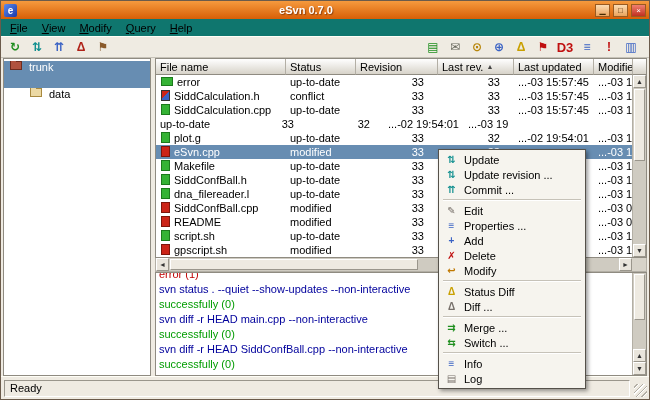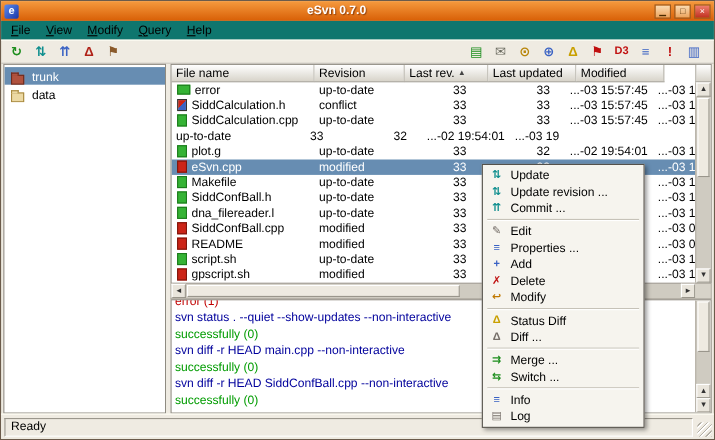--- a/index.html
+++ b/index.html
@@ -21,21 +21,21 @@
 
   
   .toolbar{position:absolute;left:0;top:35px;right:0;height:22px;border-top:1px solid #fffef6;border-bottom:1px solid #c6c2b8;display:flex;align-items:center;padding:0 4px}
   .tool-group{display:flex;align-items:center;gap:2px}
   .tool-group.right{margin-left:auto;margin-right:4px}
   .tool-btn{width:20px;height:18px;display:flex;align-items:center;justify-content:center}
   .tool-glyph{font-size:12px;font-weight:bold;line-height:1}
 
   
   .tree-panel{position:absolute;left:2px;top:57px;width:148px;bottom:23px;background:#fff;border:1px solid #8f8b81;padding:2px 0;overflow:hidden}
-  .tree-item{height:16px;display:flex;align-items:flex-end;white-space:nowrap;overflow:hidden}
+  .tree-item{height:27px;display:flex;align-items:flex-start;white-space:nowrap;overflow:hidden}
   .tree-item.selected{background:#678db2;color:#fff}
   .tree-label{padding:0 3px}
   .folder{position:relative;display:inline-block;width:12px;height:9px;margin-right:4px;flex:none}
   .folder::before{content:"";position:absolute;top:-3px;left:-1px;width:5px;height:2px;background:inherit;border:inherit;border-bottom:none}
   .folder-red{background:#b0523e;border:1px solid #6e2c1e}
   .folder-tan{background:#ecd9a4;border:1px solid #a8893f}
 
   .splitter{position:absolute;left:150px;width:4px;top:57px;bottom:23px;background:#efebe2}
   .right-pane{position:absolute;left:154px;right:2px;top:57px;bottom:23px}
 
@@ -143,51 +143,54 @@
         <div class="tool-btn">
           <span class="tool-glyph" style="color: rgb(58, 98, 196);">⊕</span>
         </div>
         <div class="tool-btn">
           <span class="tool-glyph" style="color: rgb(201, 160, 0);">Δ</span>
         </div>
         <div class="tool-btn">
           <span class="tool-glyph" style="color: rgb(192, 16, 16);">⚑</span>
         </div>
         <div class="tool-btn">
-          <span class="tool-glyph" style="color: rgb(192, 16, 16); font-size: 10px;">D3</span>
+          <span class="tool-glyph" style="color: rgb(192, 16, 16); font-size: 13px;">D3</span>
         </div>
         <div class="tool-btn">
           <span class="tool-glyph" style="color: rgb(58, 98, 196);">≡</span>
         </div>
         <div class="tool-btn">
           <span class="tool-glyph" style="color: rgb(192, 16, 16);">!</span>
         </div>
         <div class="tool-btn">
           <span class="tool-glyph" style="color: rgb(58, 98, 196);">▥</span>
         </div>
       </div>
   </div>
 
   <div class="tree-panel">
       <div class="tree-item selected" style="padding-left: 6px;">
         <span class="folder folder-red"></span>
         <span class="tree-label">trunk</span>
       </div>
-      <div class="tree-item" style="padding-left: 6px;">
+      <div class="tree-item" style="padding-left: 26px;">
         <span class="folder folder-tan"></span>
         <span class="tree-label">data</span>
       </div>
     </div>
   <div class="splitter"></div>
 
   <div class="right-pane">
     <div class="file-panel">
       <div class="fl-header">
           <div class="hcell w0">
             <span>File name</span>
+          </div>
+          <div class="hcell w1">
+            <span>Status</span>
           </div>
           <div class="hcell w2">
             <span>Revision</span>
           </div>
           <div class="hcell w3">
             <span>Last rev.</span>
             <span class="sort-arrow">▲</span>
           </div>
           <div class="hcell w4">
             <span>Last updated</span>

